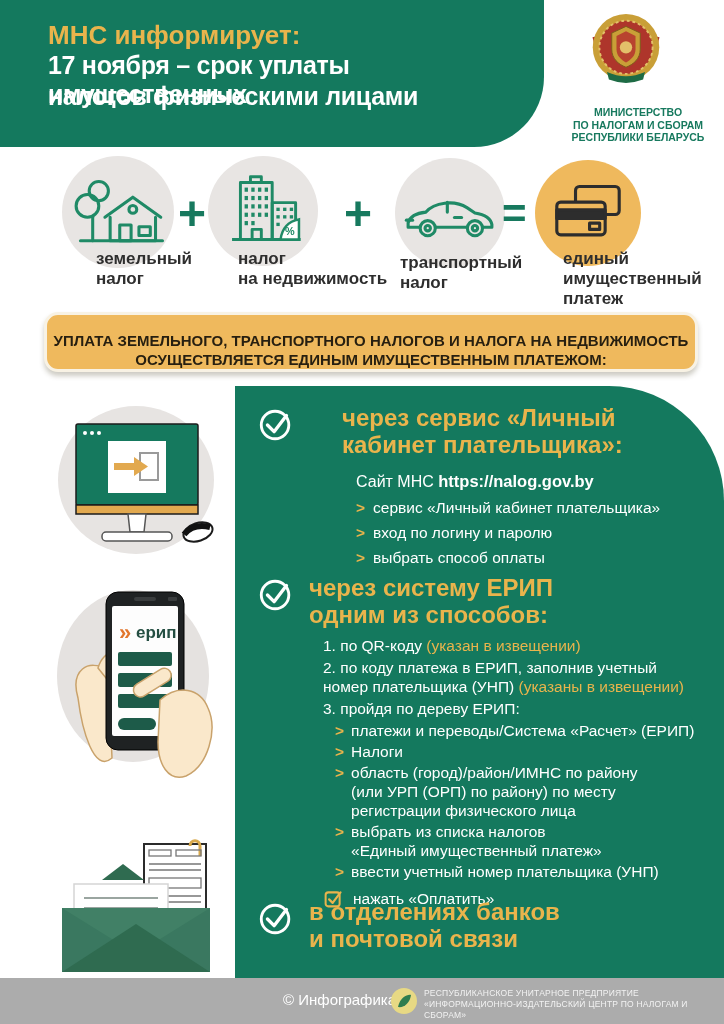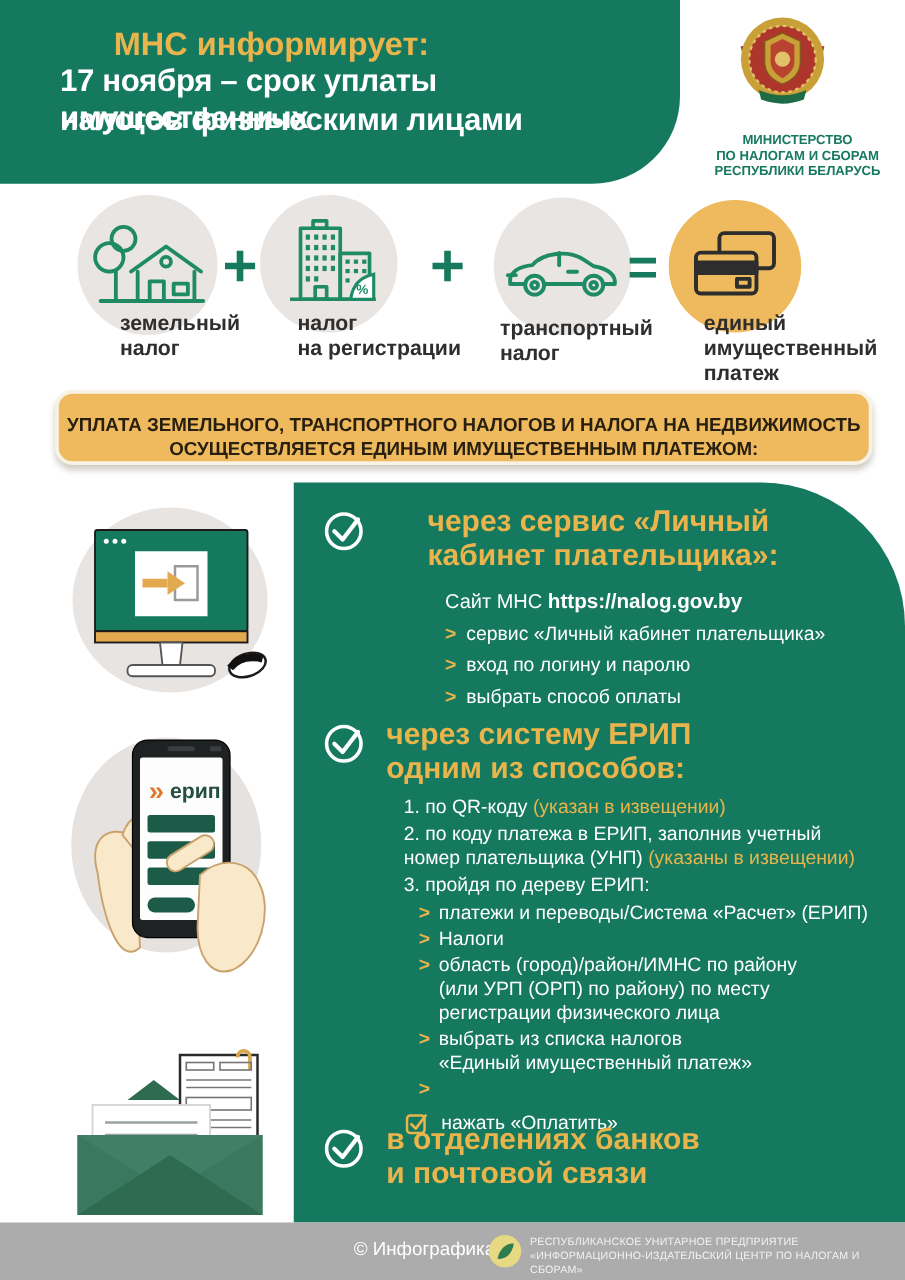--- a/index.html
+++ b/index.html
@@ -2,21 +2,21 @@
 <html><head>
 <meta charset="utf-8">
 <style>
   html,body{margin:0;padding:0;}
   body{width:724px;height:1024px;position:relative;background:#ffffff;overflow:hidden;
        font-family:"Liberation Sans","DejaVu Sans",sans-serif;}
   .abs{position:absolute;}
 
   
   .header{left:0;top:0;width:544px;height:147px;background:#14795E;border-radius:0 0 70px 0;}
-  .kicker{left:48px;top:20px;font-size:26px;font-weight:bold;color:#E9B44C;margin-left:43px;}
+  .kicker{left:48px;top:20px;font-size:26px;font-weight:bold;color:#E9B44C;}
   .title-line{left:48px;font-size:25px;font-weight:bold;color:#ffffff;letter-spacing:-0.3px;}
 
   
   .ministry-name{left:552px;top:106px;width:172px;text-align:center;color:#17795E;
                  font-size:10.5px;font-weight:bold;line-height:12.5px;}
 
   
   .circle{border-radius:50%;background:#E8E5E3;display:flex;align-items:center;justify-content:center;}
   .circle.orange{background:#EFB95D;}
   .op{color:#17795E;font-weight:bold;}
@@ -169,21 +169,21 @@
       <rect x="52" y="53" width="13" height="8"></rect>
     </g>
   </svg>
 </div>
 <div class="abs term-label" style="left:96px;top:249px;">
   <span>земельный</span>
   <span>налог</span>
 </div>
 <div class="abs term-label" style="left:238px;top:249px;">
   <span>налог</span>
-  <span>на регистрации</span>
+  <span>на недвижимость</span>
 </div>
 <div class="abs term-label" style="left:400px;top:253px;">
   <span>транспортный</span>
   <span>налог</span>
 </div>
 <div class="abs term-label" style="left:563px;top:249px;">
   <span>единый</span>
   <span>имущественный</span>
   <span>платеж</span>
 </div>
@@ -326,20 +326,23 @@
       </div>
       <div class="tree-item">
           <span class="chev">&gt;</span>
         <span>
           <span class="blk">выбрать из списка налогов</span>
           <span class="blk">«Единый имущественный платеж»</span>
         </span>
       </div>
       <div class="tree-item">
           <span class="chev">&gt;</span>
+          <span>
+            <span class="blk">ввести учетный номер плательщика (УНП)</span>
+          </span>
         </div>
     </div>
     <div class="final-step">
       <svg width="21" height="21" viewBox="0 0 24 24">
         <rect x="3" y="5" width="16" height="16" rx="3" fill="none" stroke="#E9B44C" stroke-width="2.3"></rect>
         <path d="M7 13 L11 17 L20 5" fill="none" stroke="#E9B44C" stroke-width="2.5" stroke-linecap="round" stroke-linejoin="round"></path>
       </svg>
       <span>нажать «Оплатить»</span>
     </div>
   </div>

